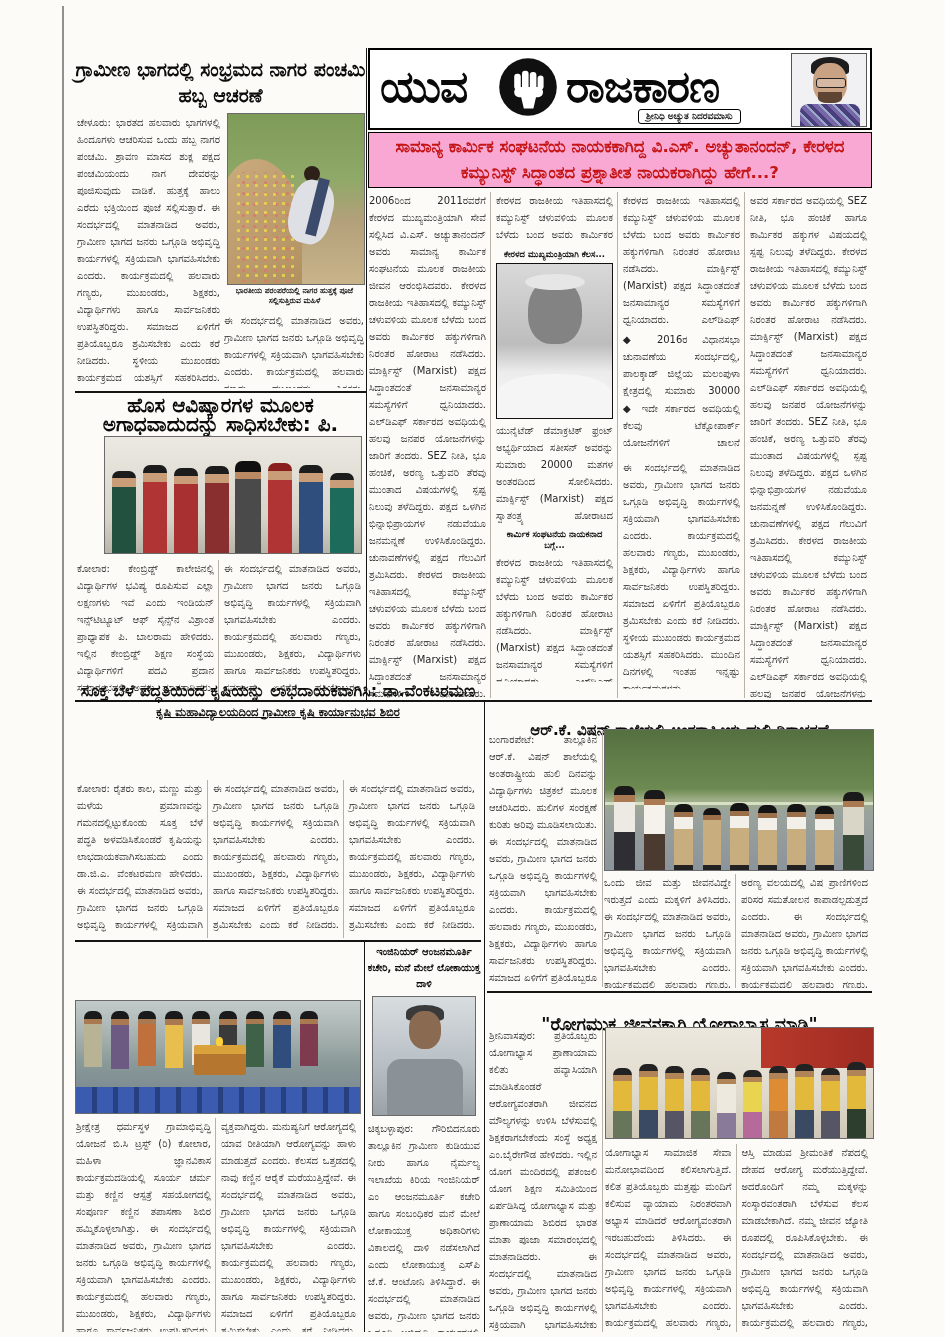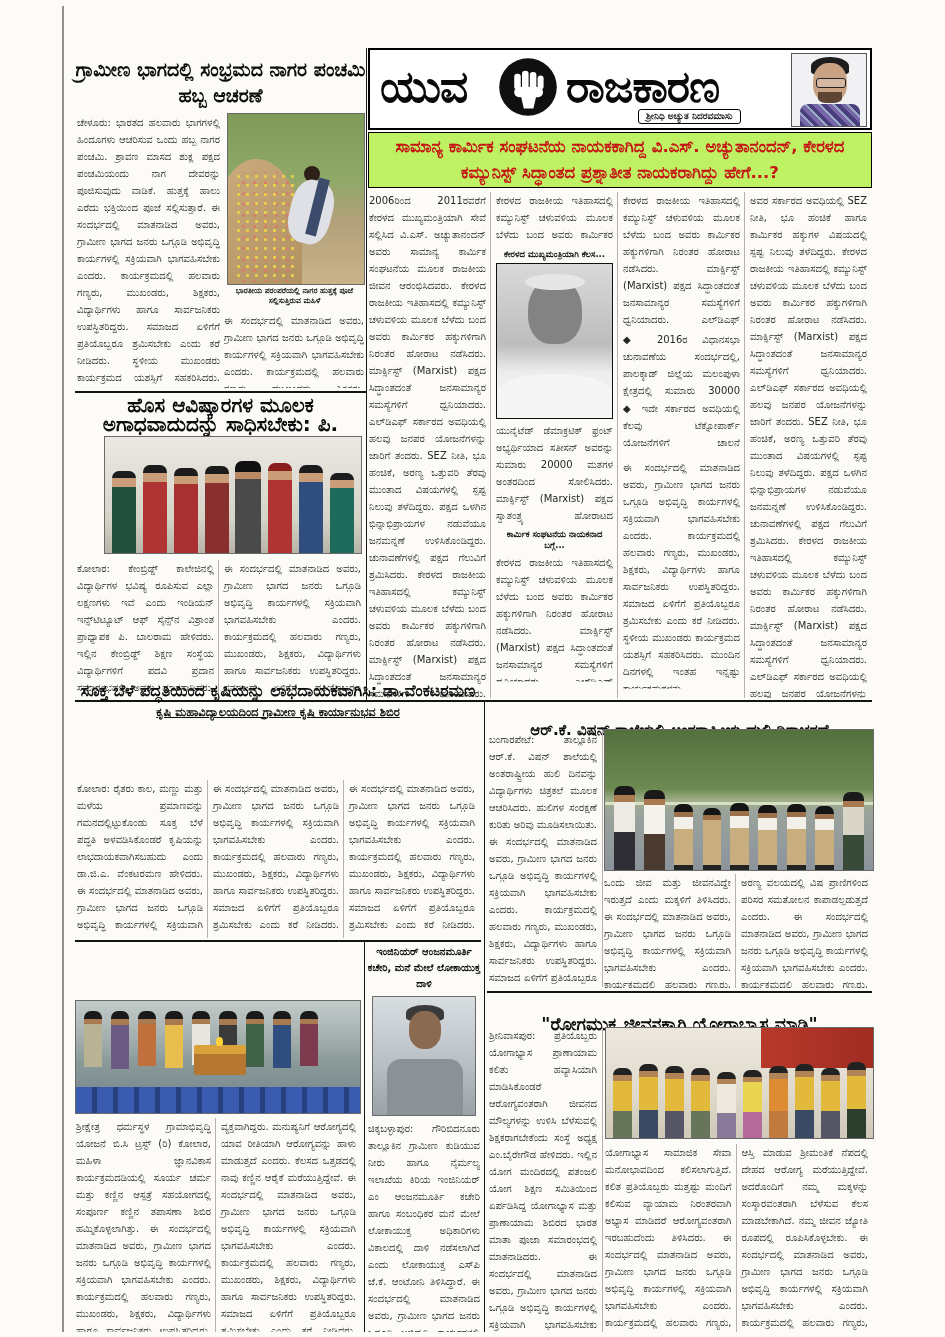--- a/index.html
+++ b/index.html
@@ -19,21 +19,21 @@
   .cols > div{padding-right:4px;}
   .stack > *{margin:0 0 3px 0;}
   .fig{border-radius:7px 7px 0 0;flex:0 0 auto;}
   .hdr-strip{display:flex;align-items:center;justify-content:space-between;
              border:1.5px solid #000;box-shadow:0 0 0 2px #fff,0 0 0 4px #000;background:#fff;
              padding:0 10px;box-sizing:border-box;}
   .hdr-strip span{font-size:10px;font-weight:bold;white-space:nowrap;}
   .masthead{border:2px solid #000;background:#fff;box-sizing:border-box;}
   .mast-title{font-weight:900;font-size:44px;line-height:58px;letter-spacing:-1px;color:#090909;white-space:nowrap;}
   .byline-pill{font-size:9px;font-weight:bold;border:1px solid #000;border-radius:3px;padding:1px 7px;background:#fff;white-space:nowrap;}
-  .red-box{border:1.5px solid #000;background:#bef264;box-sizing:border-box;display:flex;align-items:center;justify-content:center;}
+  .red-box{border:1.5px solid #000;background:#f9a8d4;box-sizing:border-box;display:flex;align-items:center;justify-content:center;}
   .kicker{font-size:11.5px;font-weight:bold;text-align:center;text-decoration:underline;color:#0c0c0c;}
   .nowrap{white-space:nowrap;overflow:hidden;margin-top:16px;}
 </style>
 </head>
 <body>
 
 <div class="page">
 
   <div class="abs" style="left:62px;top:6px;width:2px;height:1326px;background:#3a3a3a;opacity:.55"></div>
 

